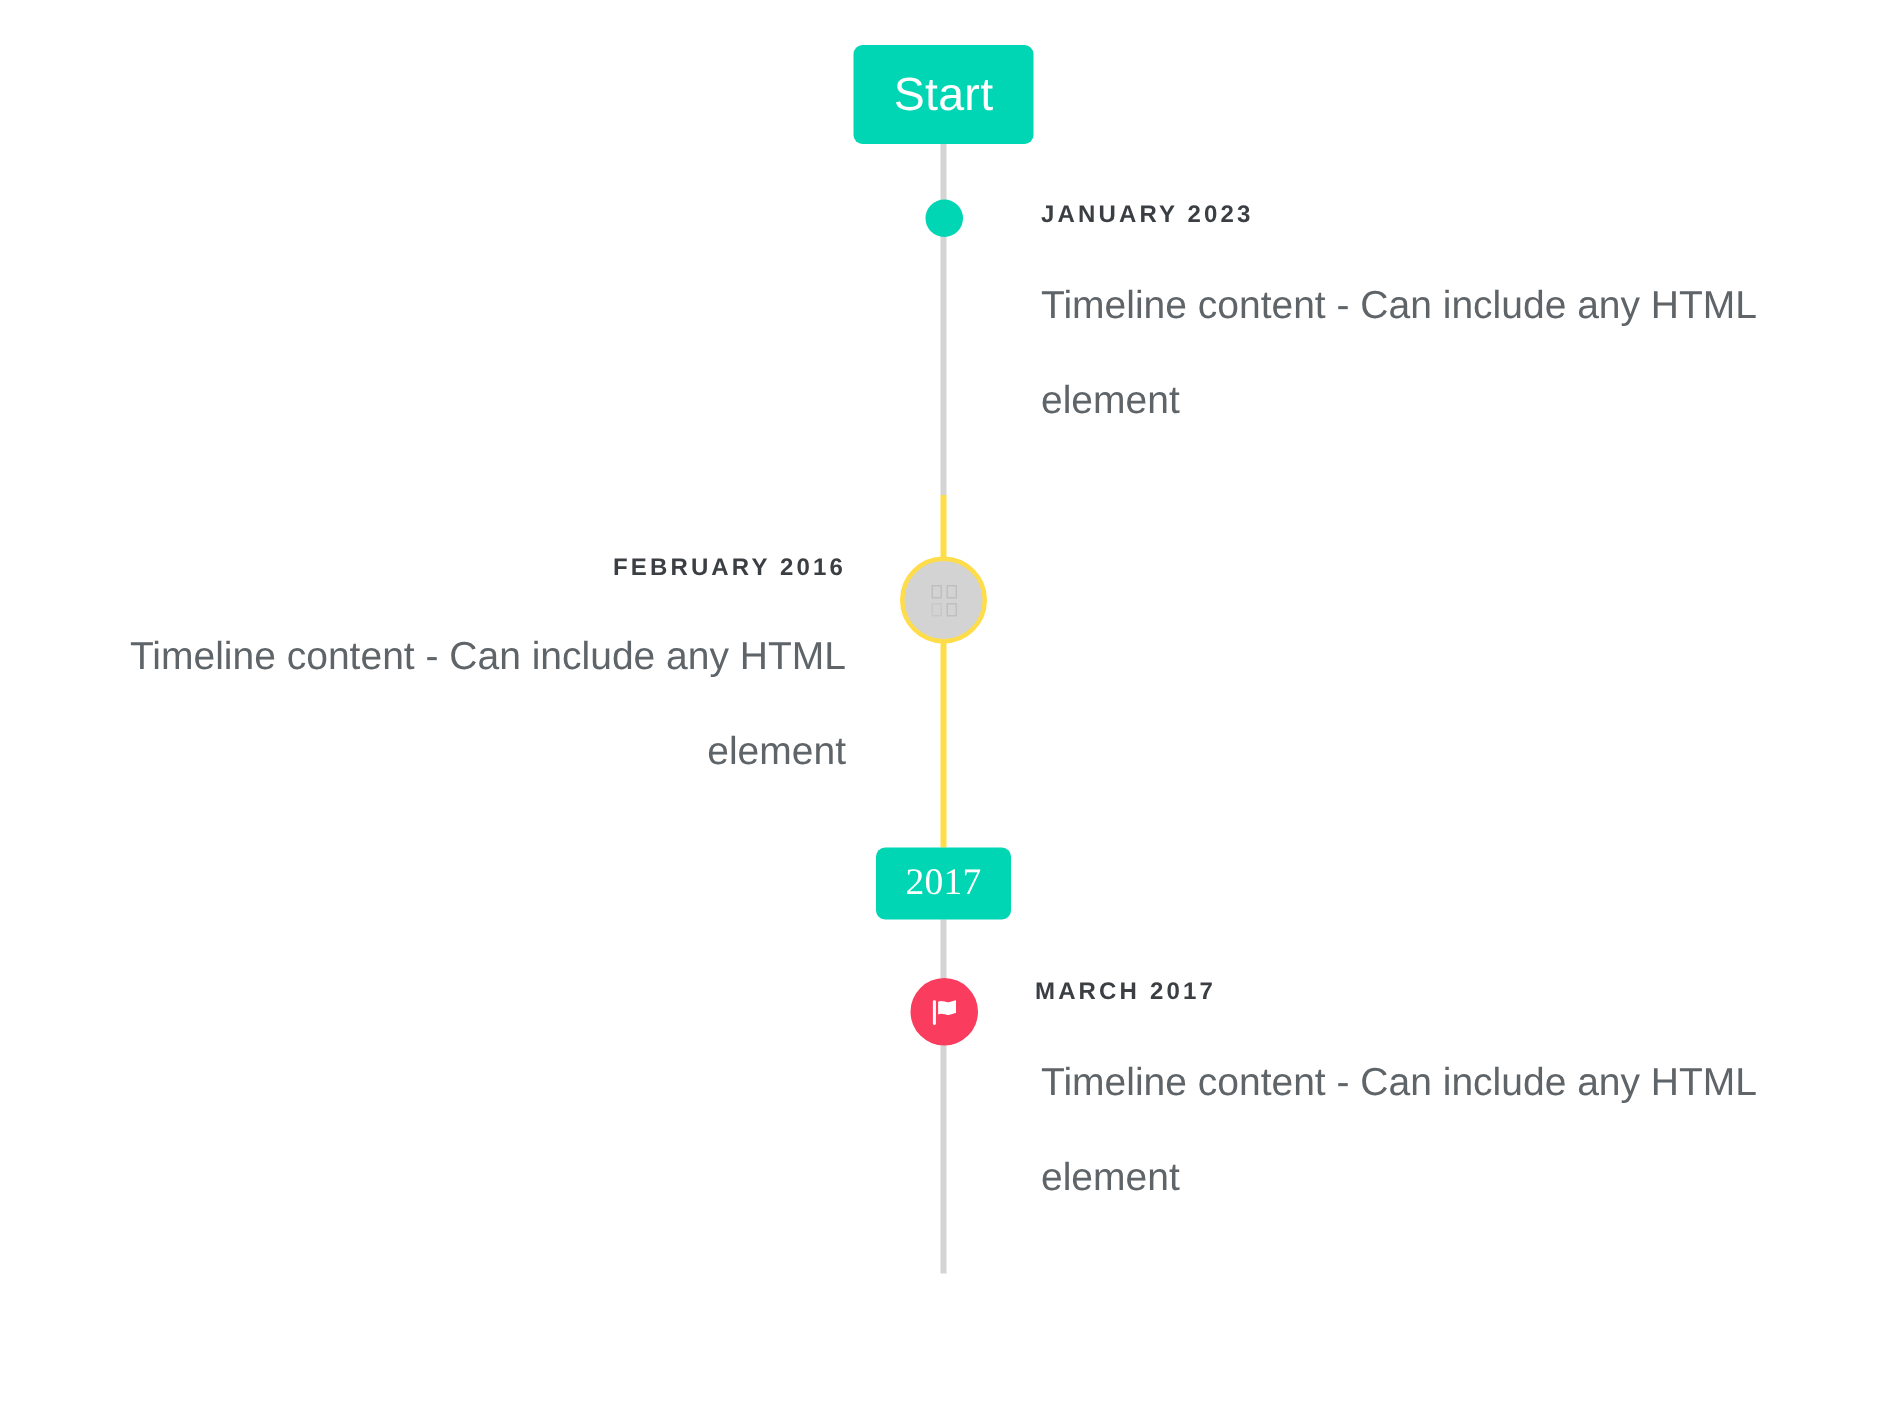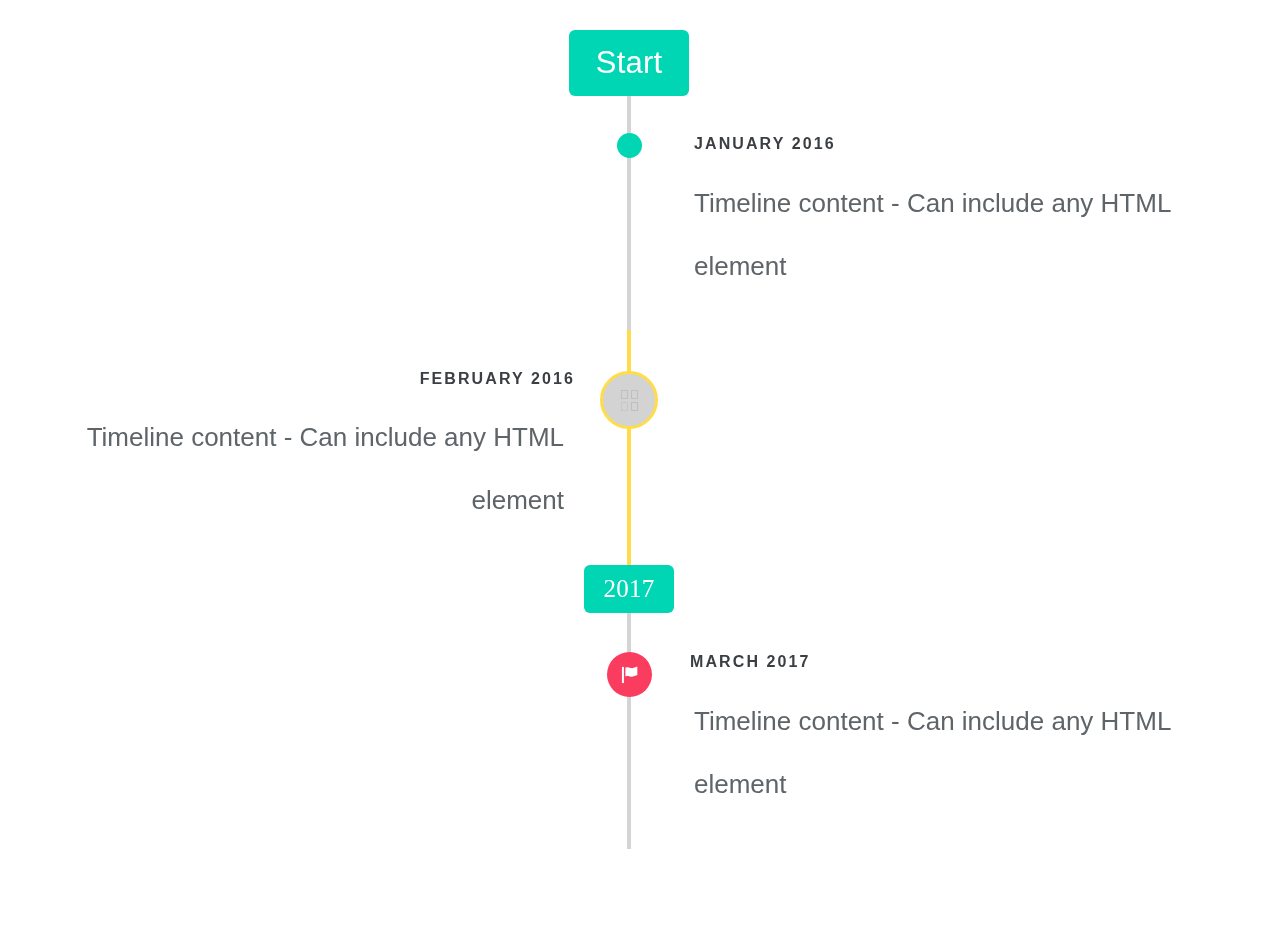--- a/index.html
+++ b/index.html
@@ -124,21 +124,21 @@
     line-height: 63px;
     color: #5e6468;
     font-weight: 400;
   }
 
   
   #label-jan { left: 694px; top: 135px; }
   #body-jan  { left: 694px; top: 172px; width: 530px; }
 
   
-  #label-feb { left: 0px;  top: 370px; width: 564px; text-align: right; padding-left: 11px; }
+  #label-feb { left: 0px;  top: 370px; width: 564px; text-align: right; }
   #body-feb  { left: 0px;  top: 406px; width: 564px; text-align: right; }
 
   
   #label-mar { left: 690px; top: 653px; }
   #body-mar  { left: 694px; top: 690px; width: 530px; }
 </style>
 </head>
 <body>
 
 <div id="timeline-root">
@@ -146,21 +146,21 @@
   <div id="axis-top" class="axis-seg axis-gray"></div>
   <div id="axis-yellow-a" class="axis-seg axis-yellow"></div>
   <div id="axis-bottom" class="axis-seg axis-gray"></div>
 
   <div id="badge-start" class="badge">
     <span>Start</span>
   </div>
 
   <div id="marker-jan" class="marker"></div>
 
-  <div id="label-jan" class="entry-label">JANUARY 2016</div>
+  <div id="label-jan" class="entry-label">JANUARY 2023</div>
 
   <div id="body-jan" class="entry-body">Timeline content - Can include any HTML element</div>
 
   <div id="marker-feb" class="marker">
     <span class="tofu-grid">
       <i></i>
         <i></i>
         <i class="dim"></i>
         <i></i>
     </span>

